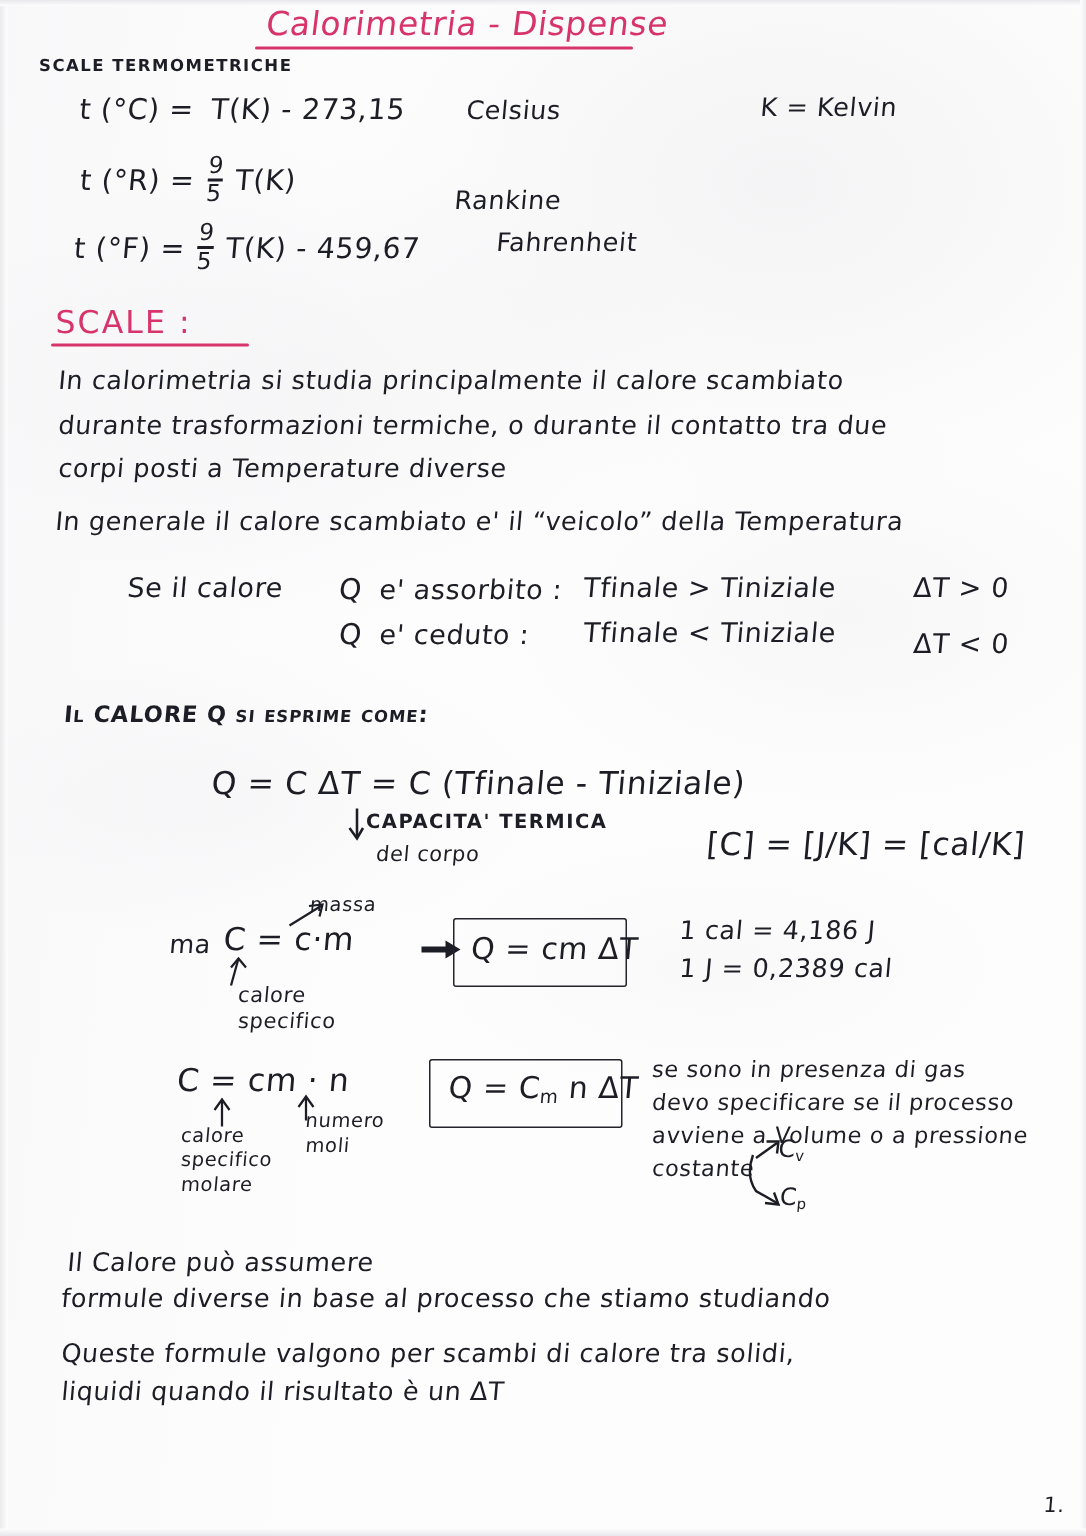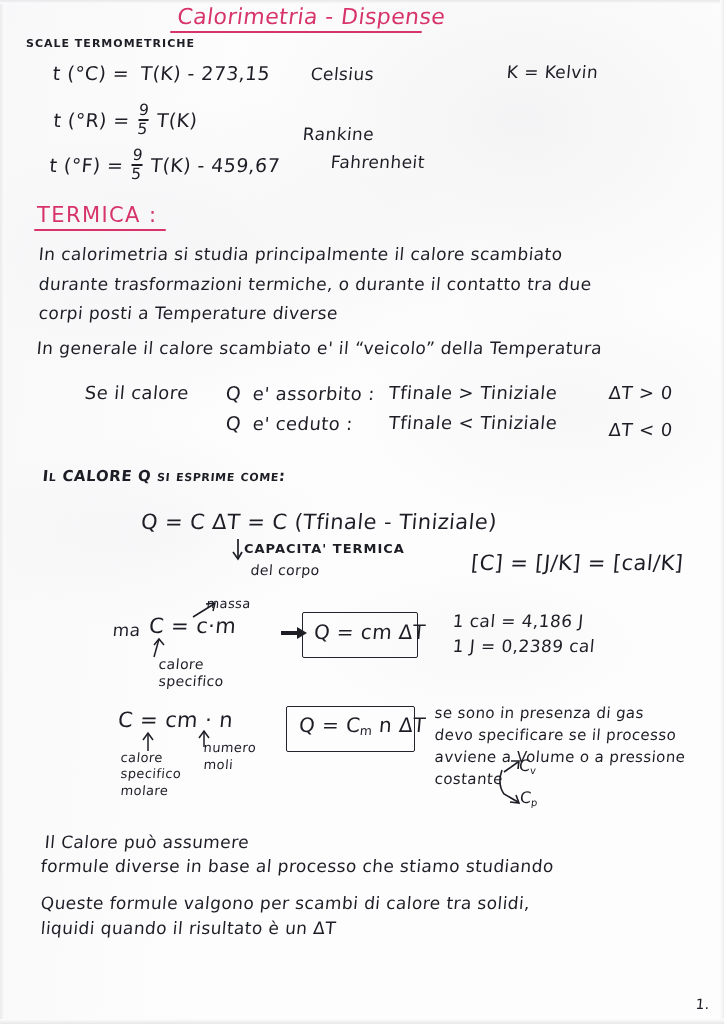--- a/index.html
+++ b/index.html
@@ -124,21 +124,21 @@
     <span>t (°F) =</span>
     <span class="frac">
       <span class="num">9</span>
       <span class="bar"></span>
       <span class="den">5</span>
     </span>
     <span>T(K) - 459,67</span>
   </div>
   <div class="hw ink slant2" style="left:330px; top:152px; font-size:17px;">Fahrenheit</div>
 
-  <div class="hw pink" style="left:37px; top:203px; font-size:21px; letter-spacing:1.4px;">TERMICA :</div>
+  <div class="hw pink" style="left:37px; top:203px; font-size:21px; letter-spacing:1.4px;">SCALE :</div>
   <div class="ul-pink thin" style="left:34px; top:229px; width:132px;"></div>
 
   <div class="hw ink slant2" style="left:38px; top:244px; font-size:17px;">In calorimetria si studia principalmente il calore scambiato</div>
   <div class="hw ink slant2" style="left:38px; top:274px; font-size:17px;">durante trasformazioni termiche, o durante il contatto tra due</div>
   <div class="hw ink slant2" style="left:38px; top:303px; font-size:17px;">corpi posti a Temperature diverse</div>
 
   <div class="hw ink slant2" style="left:36px; top:338px; font-size:17px;">In generale il calore scambiato e' il “veicolo” della Temperatura</div>
 
   <div class="hw ink slant2" style="left:84px; top:382px; font-size:18px;">Se  il calore</div>
   <div class="hw ink slant2" style="left:225px; top:382px; font-size:19px;">Q</div>

